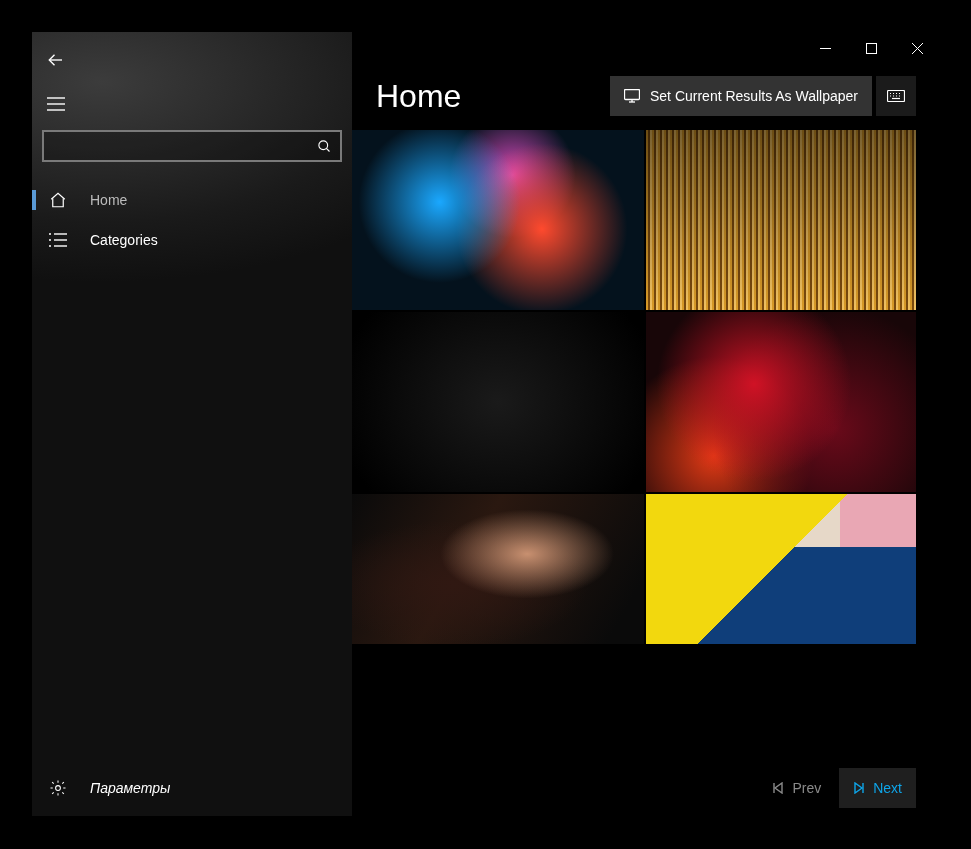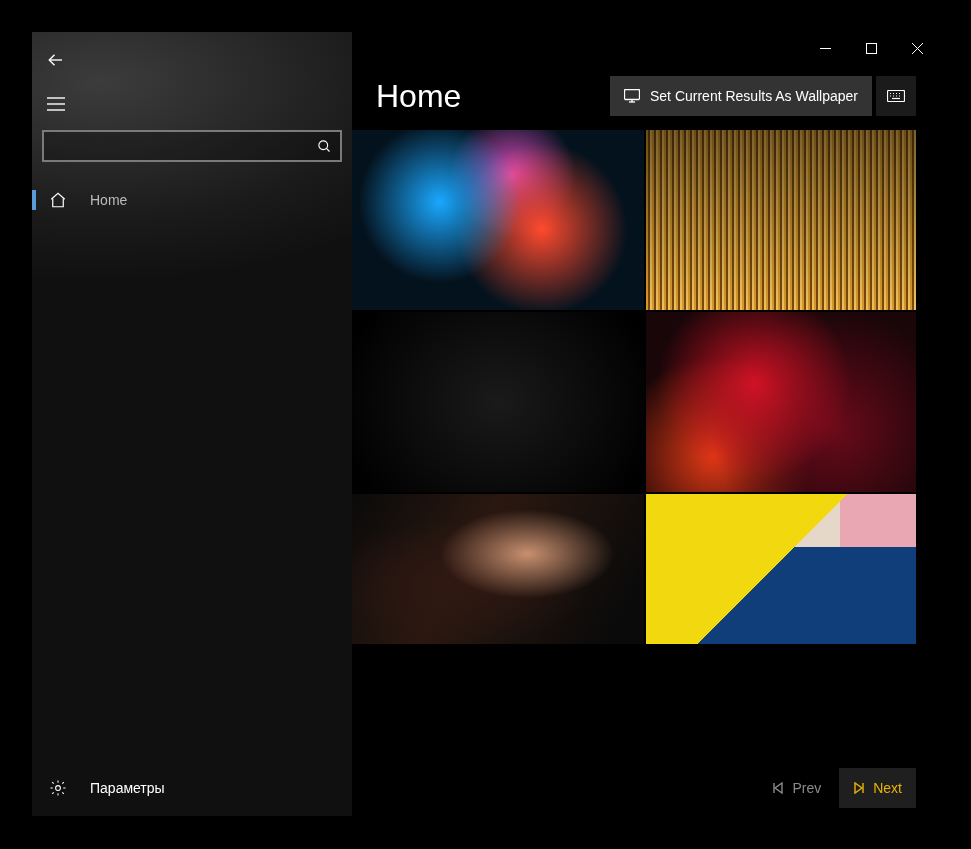--- a/index.html
+++ b/index.html
@@ -96,20 +96,21 @@
     margin-right: 20px;
     color: #fff;
   }
   .nav-label { font-size: 14px; }
   .settings-row {
     height: 56px;
     display: flex;
     align-items: center;
     padding-left: 14px;
     cursor: pointer;
+    font-style: italic;
   }
   
   .main {
     flex: 1;
     height: 100%;
     background: #000;
     display: flex;
     flex-direction: column;
     position: relative;
   }
@@ -226,21 +227,21 @@
     gap: 4px;
     margin-left: 40px;
   }
   .page-btn {
     height: 40px;
     display: flex;
     align-items: center;
     gap: 8px;
     padding: 0 14px;
     cursor: pointer;
-    color: #eab308;
+    color: #0ea5e9;
     font-size: 14px;
   }
   .page-btn.prev { color: #8a8a8a; }
   .page-btn.next { background: #1f1f1f; }
   svg { display: block; }
 </style>
 </head>
 <body>
 
 <div class="app-window">
@@ -278,20 +279,33 @@
 
     <ul class="nav-list">
       <li class="nav-item active">
         <span class="nav-icon">
           <svg width="18" height="18" viewBox="0 0 24 24" fill="none" stroke="currentColor" stroke-width="1.6">
             <path d="M3 11 L12 3 L21 11"></path>
             <path d="M5 10 V21 H19 V10"></path>
           </svg>
         </span>
         <span class="nav-label">Home</span>
+      </li>
+      <li class="nav-item">
+        <span class="nav-icon">
+          <svg width="18" height="14" viewBox="0 0 18 14" fill="none" stroke="currentColor" stroke-width="1.4">
+            <line x1="0" y1="1" x2="2" y2="1"></line>
+              <line x1="5" y1="1" x2="18" y2="1"></line>
+            <line x1="0" y1="7" x2="2" y2="7"></line>
+              <line x1="5" y1="7" x2="18" y2="7"></line>
+            <line x1="0" y1="13" x2="2" y2="13"></line>
+              <line x1="5" y1="13" x2="18" y2="13"></line>
+          </svg>
+        </span>
+        <span class="nav-label">Categories</span>
       </li>
     </ul>
 
     <div class="settings-row">
       <span class="nav-icon">
         <svg width="18" height="18" viewBox="0 0 24 24" fill="none" stroke="currentColor" stroke-width="1.4">
           <circle cx="12" cy="12" r="3.2"></circle>
           <path d="M12 2v3M12 19v3M4.2 4.2l2.1 2.1M17.7 17.7l2.1 2.1M2 12h3M19 12h3M4.2 19.8l2.1-2.1M17.7 6.3l2.1-2.1"></path>
         </svg>
       </span>

